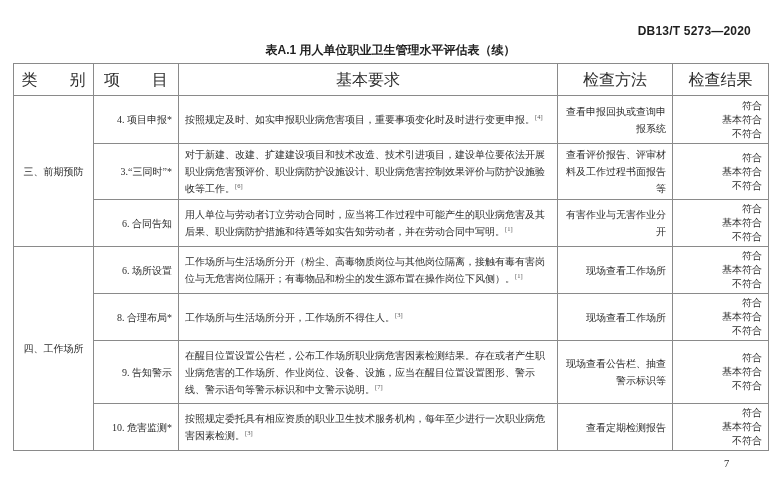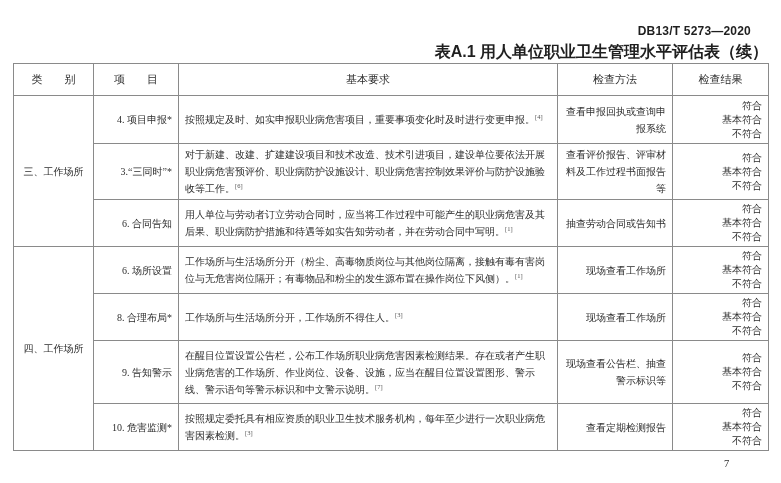--- a/index.html
+++ b/index.html
@@ -6,40 +6,40 @@
   body{
     width:781px;height:483px;background:#ffffff;position:relative;overflow:hidden;
     font-family:"Liberation Serif","DejaVu Serif",serif;color:#2e2e2e;
   }
   .doc-number{
     position:absolute;top:24px;right:30px;
     font-family:"Liberation Sans","DejaVu Sans",sans-serif;
     font-weight:bold;font-size:12px;letter-spacing:0.2px;color:#1f1f1f;
   }
   .table-title{
-    position:absolute;top:42px;left:13px;width:755px;text-align:right;
+    position:absolute;top:42px;left:13px;width:755px;text-align:center;
     font-family:"Liberation Sans","DejaVu Sans",sans-serif;
-    font-weight:bold;font-size:16px;color:#1f1f1f;
+    font-weight:bold;font-size:12px;color:#1f1f1f;
   }
   table.eval{
     position:absolute;top:63px;left:13px;width:755px;
     border-collapse:collapse;table-layout:fixed;
   }
   table.eval td{
     border:1px solid #8a8a8a;font-size:10px;line-height:1.7;
     padding:2px 6px;vertical-align:middle;color:#2e2e2e;
     overflow:hidden;
   }
   col.c-cat{width:80px;}
   col.c-item{width:85px;}
   col.c-req{width:379px;}
   col.c-method{width:115px;}
   col.c-result{width:96px;}
   tr.hdr{height:32px;}
-  tr.hdr td{text-align:center;font-size:11px;}
+  tr.hdr td{text-align:center;font-size:16px;}
   td.cat{text-align:center;}
   td.item{text-align:right;padding:2px 4px;}
   td.req{text-align:left;padding:2px 9px;}
   td.method{text-align:right;padding:2px 7px;line-height:1.9;}
   td.result{text-align:center;padding:1px 2px;}
   td.result div{line-height:14px;text-align:right;}
   sup.ref{font-size:6.5px;color:#555;vertical-align:super;line-height:0;}
   .page-number{
     position:absolute;top:458px;left:724px;font-size:10.5px;color:#2e2e2e;
   }
@@ -64,21 +64,21 @@
   <tbody>
       <tr class="hdr">
     <td>类　　别</td>
     <td>项　　目</td>
     <td>基本要求</td>
     <td>检查方法</td>
     <td>检查结果</td>
   </tr>
 
   <tr class="r4">
-    <td class="cat" rowspan="3">三、工作场所</td>
+    <td class="cat" rowspan="3">三、前期预防</td>
     <td class="item">4. 项目申报*</td>
     <td class="req"><span>按照规定及时、如实申报职业病危害项目，重要事项变化时及时进行变更申报。</span><sup class="ref">[4]</sup></td>
     <td class="method">查看申报回执或查询申报系统</td>
     <td class="result">
       <div>符合</div>
       <div>基本符合</div>
       <div>不符合</div>
     </td>
   </tr>
 
@@ -89,21 +89,21 @@
     <td class="result">
       <div>符合</div>
       <div>基本符合</div>
       <div>不符合</div>
     </td>
   </tr>
 
   <tr class="r6">
     <td class="item">6. 合同告知</td>
     <td class="req"><span>用人单位与劳动者订立劳动合同时，应当将工作过程中可能产生的职业病危害及其后果、职业病防护措施和待遇等如实告知劳动者，并在劳动合同中写明。</span><sup class="ref">[1]</sup></td>
-    <td class="method">抽查劳动合同或告知书</td>
+    <td class="method">有害作业与无害作业分开</td>
     <td class="result">
       <div>符合</div>
       <div>基本符合</div>
       <div>不符合</div>
     </td>
   </tr>
 
   <tr class="r7">
     <td class="cat" rowspan="4">四、工作场所</td>
     <td class="item">6. 场所设置</td>

